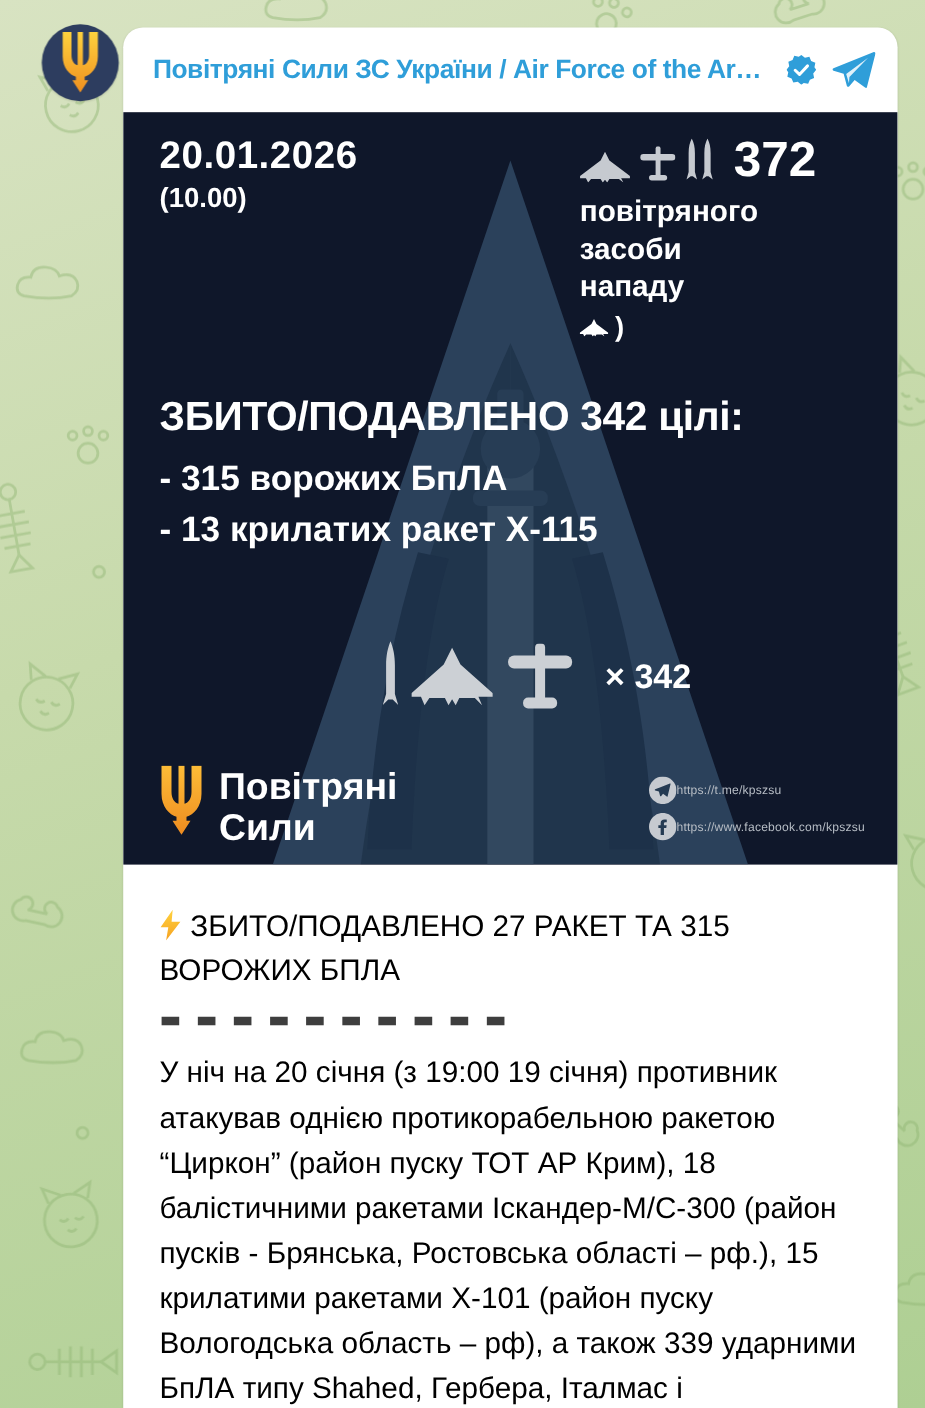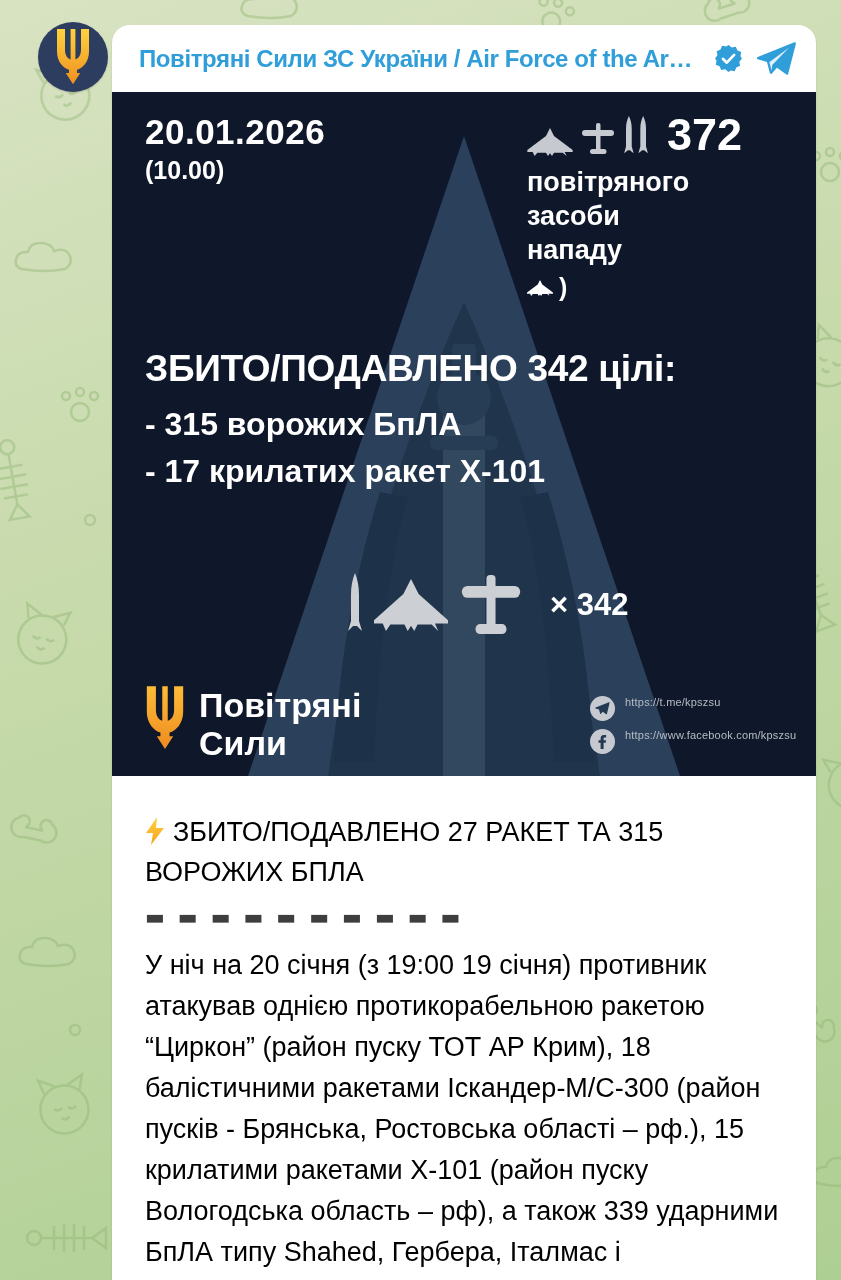--- a/index.html
+++ b/index.html
@@ -20,21 +20,21 @@
     box-shadow:0 1px 2px rgba(0,0,0,.15);
   }
 
   
   .bubble {
     position:absolute; left:112px; top:25px; width:704px; height:1255px;
     background:#ffffff; border-radius:18px 18px 0 0; overflow:hidden; z-index:1;
     box-shadow:0 1px 2px rgba(0,0,0,.12);
   }
   .bubble-header {
-    height:67px; display:flex; align-items:center; gap:11px;
+    height:77px; display:flex; align-items:center; gap:11px;
     padding:0 20px 0 27px;
   }
   .channel-title {
     color:#2f9ed9; font-size:24px; font-weight:700; letter-spacing:-.4px;
     white-space:nowrap; overflow:hidden; flex:0 1 auto; cursor:pointer;
   }
   .hdr-icons { display:flex; align-items:center; gap:14px; margin-left:auto; }
 
   
   .infographic {
@@ -57,21 +57,21 @@
   .ig-items { position:absolute; left:33px; top:314px; font-size:32px; font-weight:700; }
   .ig-items div { height:47px; }
 
   .ig-destroyed { position:absolute; left:236px; top:480px; display:flex; align-items:center; gap:12px; }
   .ig-mult { font-size:31px; font-weight:800; margin-left:16px; }
 
   .ig-brand { position:absolute; left:33px; top:594px; display:flex; gap:14px; align-items:flex-start; }
   .ig-brand-name { font-size:34px; font-weight:800; line-height:38px; }
 
   .ig-links { position:absolute; left:478px; top:604px; display:flex; flex-direction:column; gap:8px; }
-  .ig-link-row { display:flex; align-items:flex-start; gap:10px; }
+  .ig-link-row { display:flex; align-items:center; }
   .ig-link-url { font-size:11px; color:#b6bcc4; letter-spacing:.2px; }
 
   
   .post-text { padding:36px 26px 0 33px; color:#000; }
   .post-headline { font-size:27px; line-height:40px; }
   .post-headline svg { vertical-align:-4px; margin-right:8px; }
   .post-divider {
     margin-top:13px; font-size:21px; letter-spacing:13px; color:#3e3e3e;
     font-family:"DejaVu Sans",sans-serif; white-space:nowrap; overflow:hidden;
   }
@@ -206,21 +206,21 @@
             <path fill="#ffffff" d="M34 0 L40 12 L68 33 L68 36 L56 36 L59 42 L53 37 L40 37 L37 42 L34 38 L31 42 L28 37 L15 37 L11 42 L8 36 L0 36 L0 33 L28 12 Z"></path>
           </svg>
           <span>)</span>
         </div>
       </div>
 
       <div class="ig-headline">ЗБИТО/ПОДАВЛЕНО 342 цілі:</div>
 
       <div class="ig-items">
         <div>- 315 ворожих БпЛА</div>
-        <div>- 17 крилатих ракет Х-101</div>
+        <div>- 13 крилатих ракет Х-115</div>
       </div>
 
       <div class="ig-destroyed">
         <svg width="14" height="66" viewBox="0 0 14 64">
           <path fill="#ccd0d5" d="M7 0 C9.5 6 11 13 11 22 L11 48 L14 58 L9 53 L5 53 L0 58 L3 48 L3 22 C3 13 4.5 6 7 0 Z"></path>
         </svg>
         <svg width="74" height="54" viewBox="0 0 68 48">
           <path fill="#ccd0d5" d="M34 0 L41 14 L68 38 L68 41 L56 41 L59 48 L53 42 L40 42 L37 48 L34 43 L31 48 L28 42 L15 42 L11 48 L8 41 L0 41 L0 38 L27 14 Z"></path>
         </svg>
         <svg width="62" height="60" viewBox="0 0 64 66">

